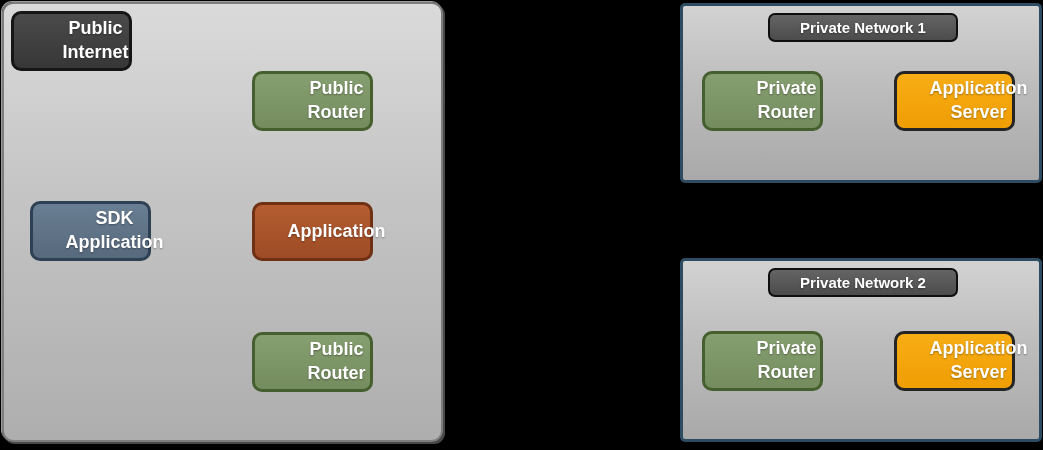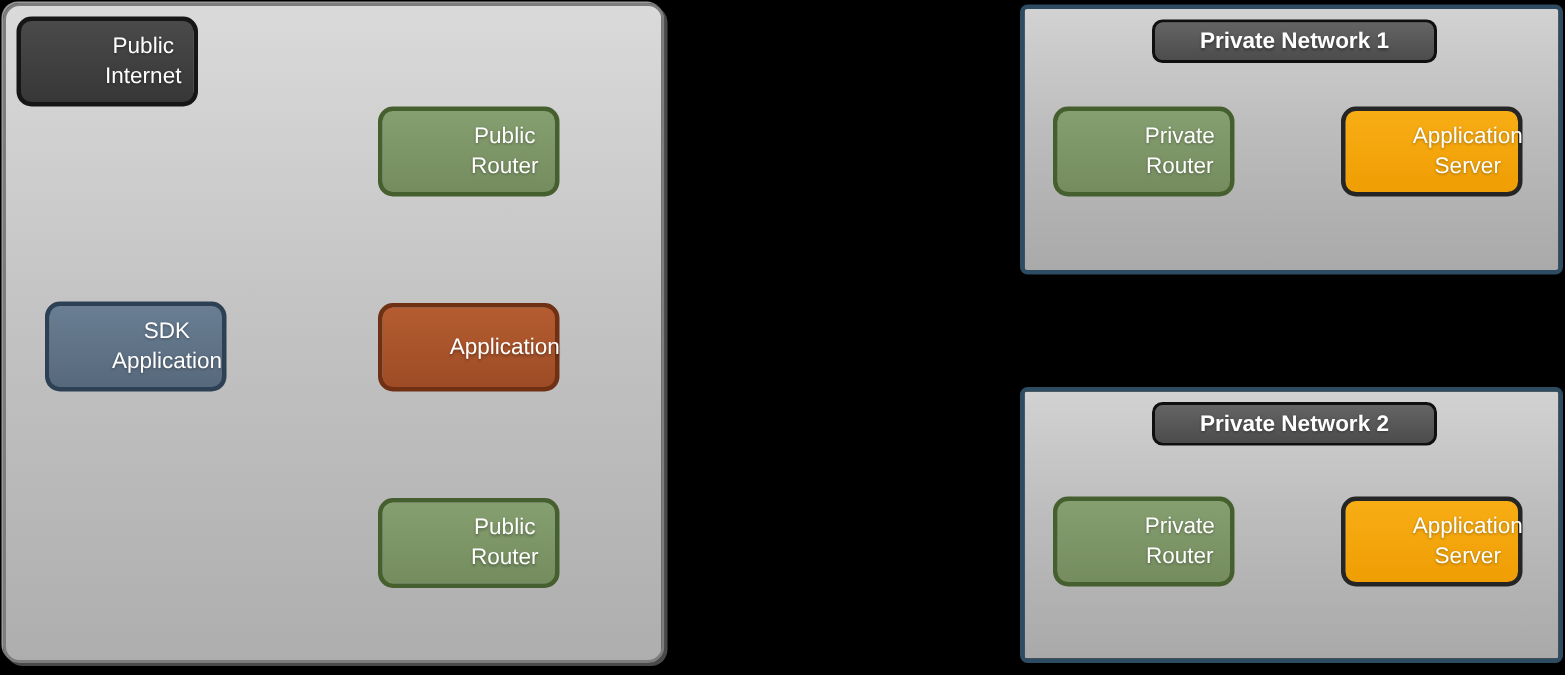--- a/index.html
+++ b/index.html
@@ -73,41 +73,40 @@
     border-width: 3px;
     border-style: solid;
     border-radius: 10px;
     display: flex;
     align-items: center;
     justify-content: center;
     text-align: center;
   }
   .node .node-label {
     color: #ffffff;
-    font-weight: normal;
-    font-size: 15px;
+    font-weight: bold;
+    font-size: 18px;
     line-height: 1.32;
     white-space: pre-line;
     text-shadow: 0 1px 2px rgba(0,0,0,0.35);
     margin-left: 48px;
   }
 
   
   .theme-dark {
     background: linear-gradient(180deg, #4a4a4a 0%, #373737 100%);
     border-color: #161616;
   }
   .theme-green {
     background: linear-gradient(180deg, #869f70 0%, #748c5e 100%);
     border-color: #465f2e;
   }
   .theme-slate {
     background: linear-gradient(180deg, #697e93 0%, #57697c 100%);
     border-color: #2e4154;
-    justify-content: flex-end;
   }
   .theme-rust {
     background: linear-gradient(180deg, #b55c31 0%, #9d4c25 100%);
     border-color: #6f3014;
   }
   .theme-orange {
     background: linear-gradient(180deg, #f8ad15 0%, #ef9e03 100%);
     border-color: #252525;
   }
 

